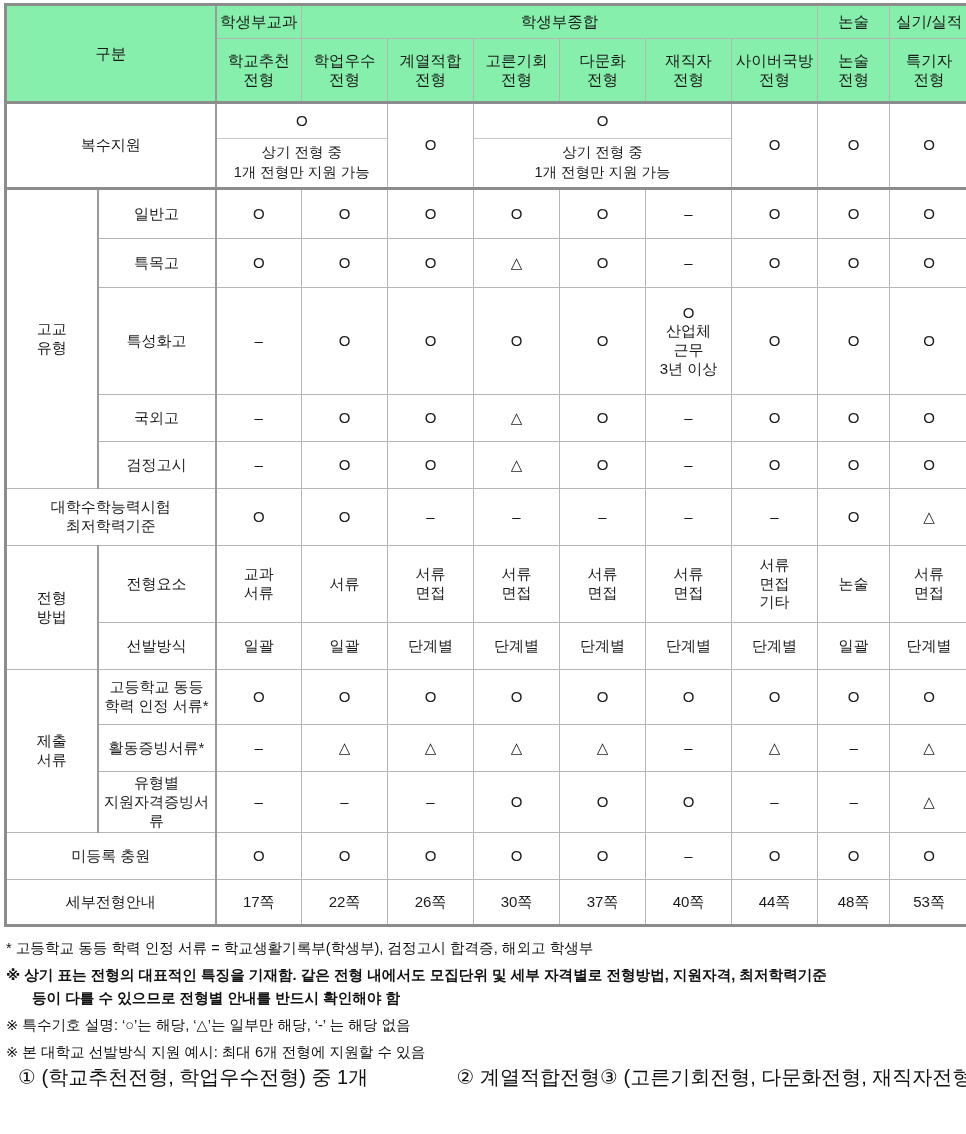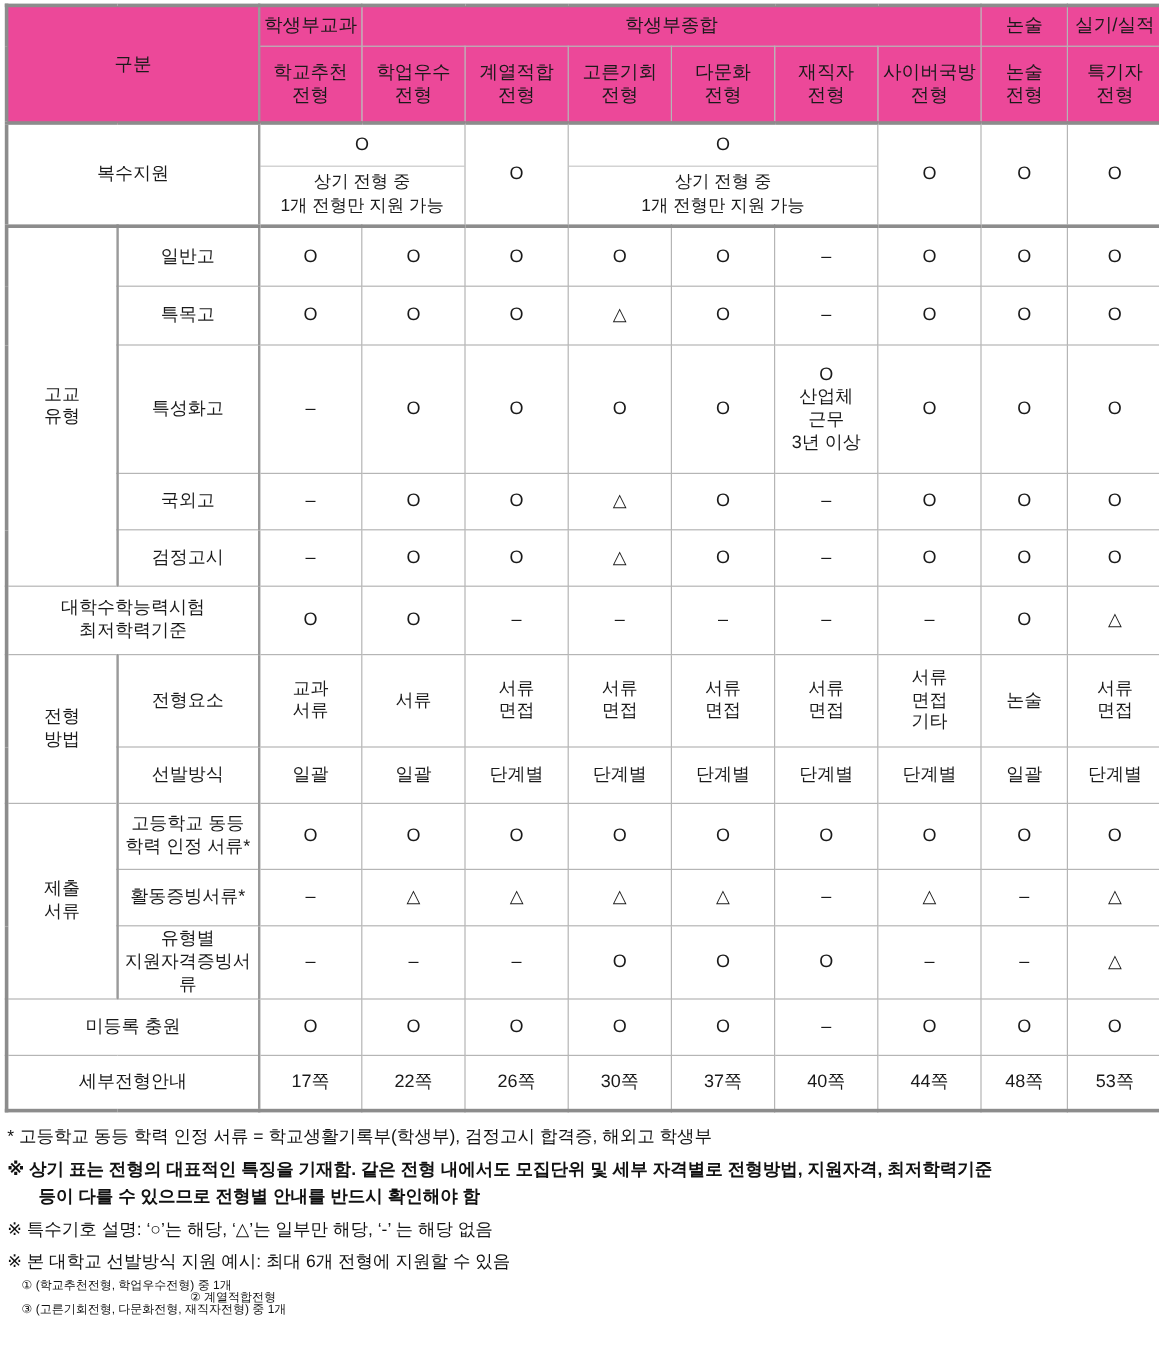--- a/index.html
+++ b/index.html
@@ -38,21 +38,21 @@
     vertical-align: middle;
     font-size: 15px;
     font-weight: normal;
     padding: 2px 1px;
     line-height: 1.25;
     background: #ffffff;
     color: #1a1a1a;
   }
   
   table.admissions thead th {
-    background: #ec4899;
+    background: #86efac;
     font-size: 15.5px;
   }
   thead tr.hdr-top th { height: 28px; }
   thead tr.hdr-bot th { height: 58px; font-family: Liberation Serif, serif; }
 
   .thick-bottom { border-bottom: 3px solid #8c8c8c !important; margin-top: 44px; }
   .thick-right  { border-right: 2px solid #9a9a9a !important; }
 
   
   td.stub, th.stub {
@@ -102,23 +102,22 @@
   .note.bold2 { font-weight: bold; margin: 0 16px 11px 26px; }
   .note-last { margin-bottom: 8px; }
 
   .examples {
     margin: 0 0 0 12px;
     width: 940px;
   }
   .ex-row {
     display: flex;
     margin-bottom: 9px;
-    font-size: 10px;
+    font-size: 20px;
     white-space: nowrap;
-    flex-direction: column;
   }
   .ex-c1 { width: 370px; }
   .ex-c2 { width: 212px; text-align: right; }
   .ex-c3 { width: 350px; }
 </style>
 </head>
 <body>
 
 <div class="page">
 

